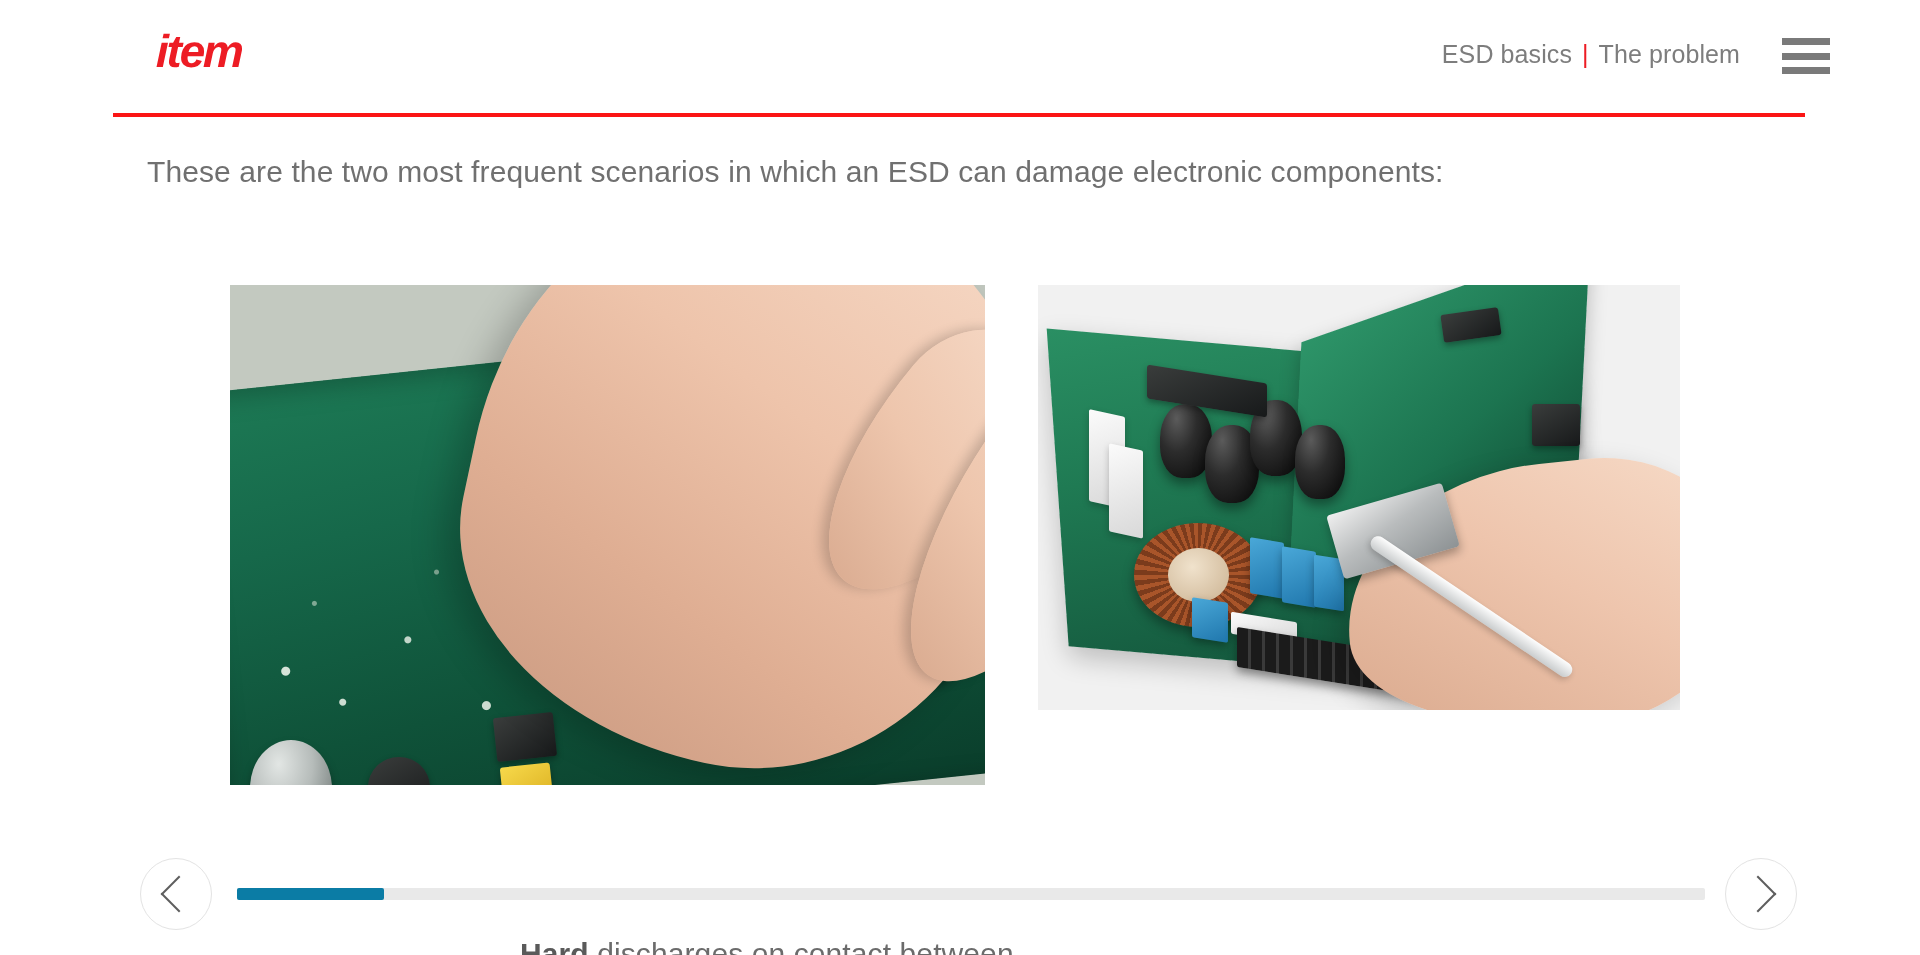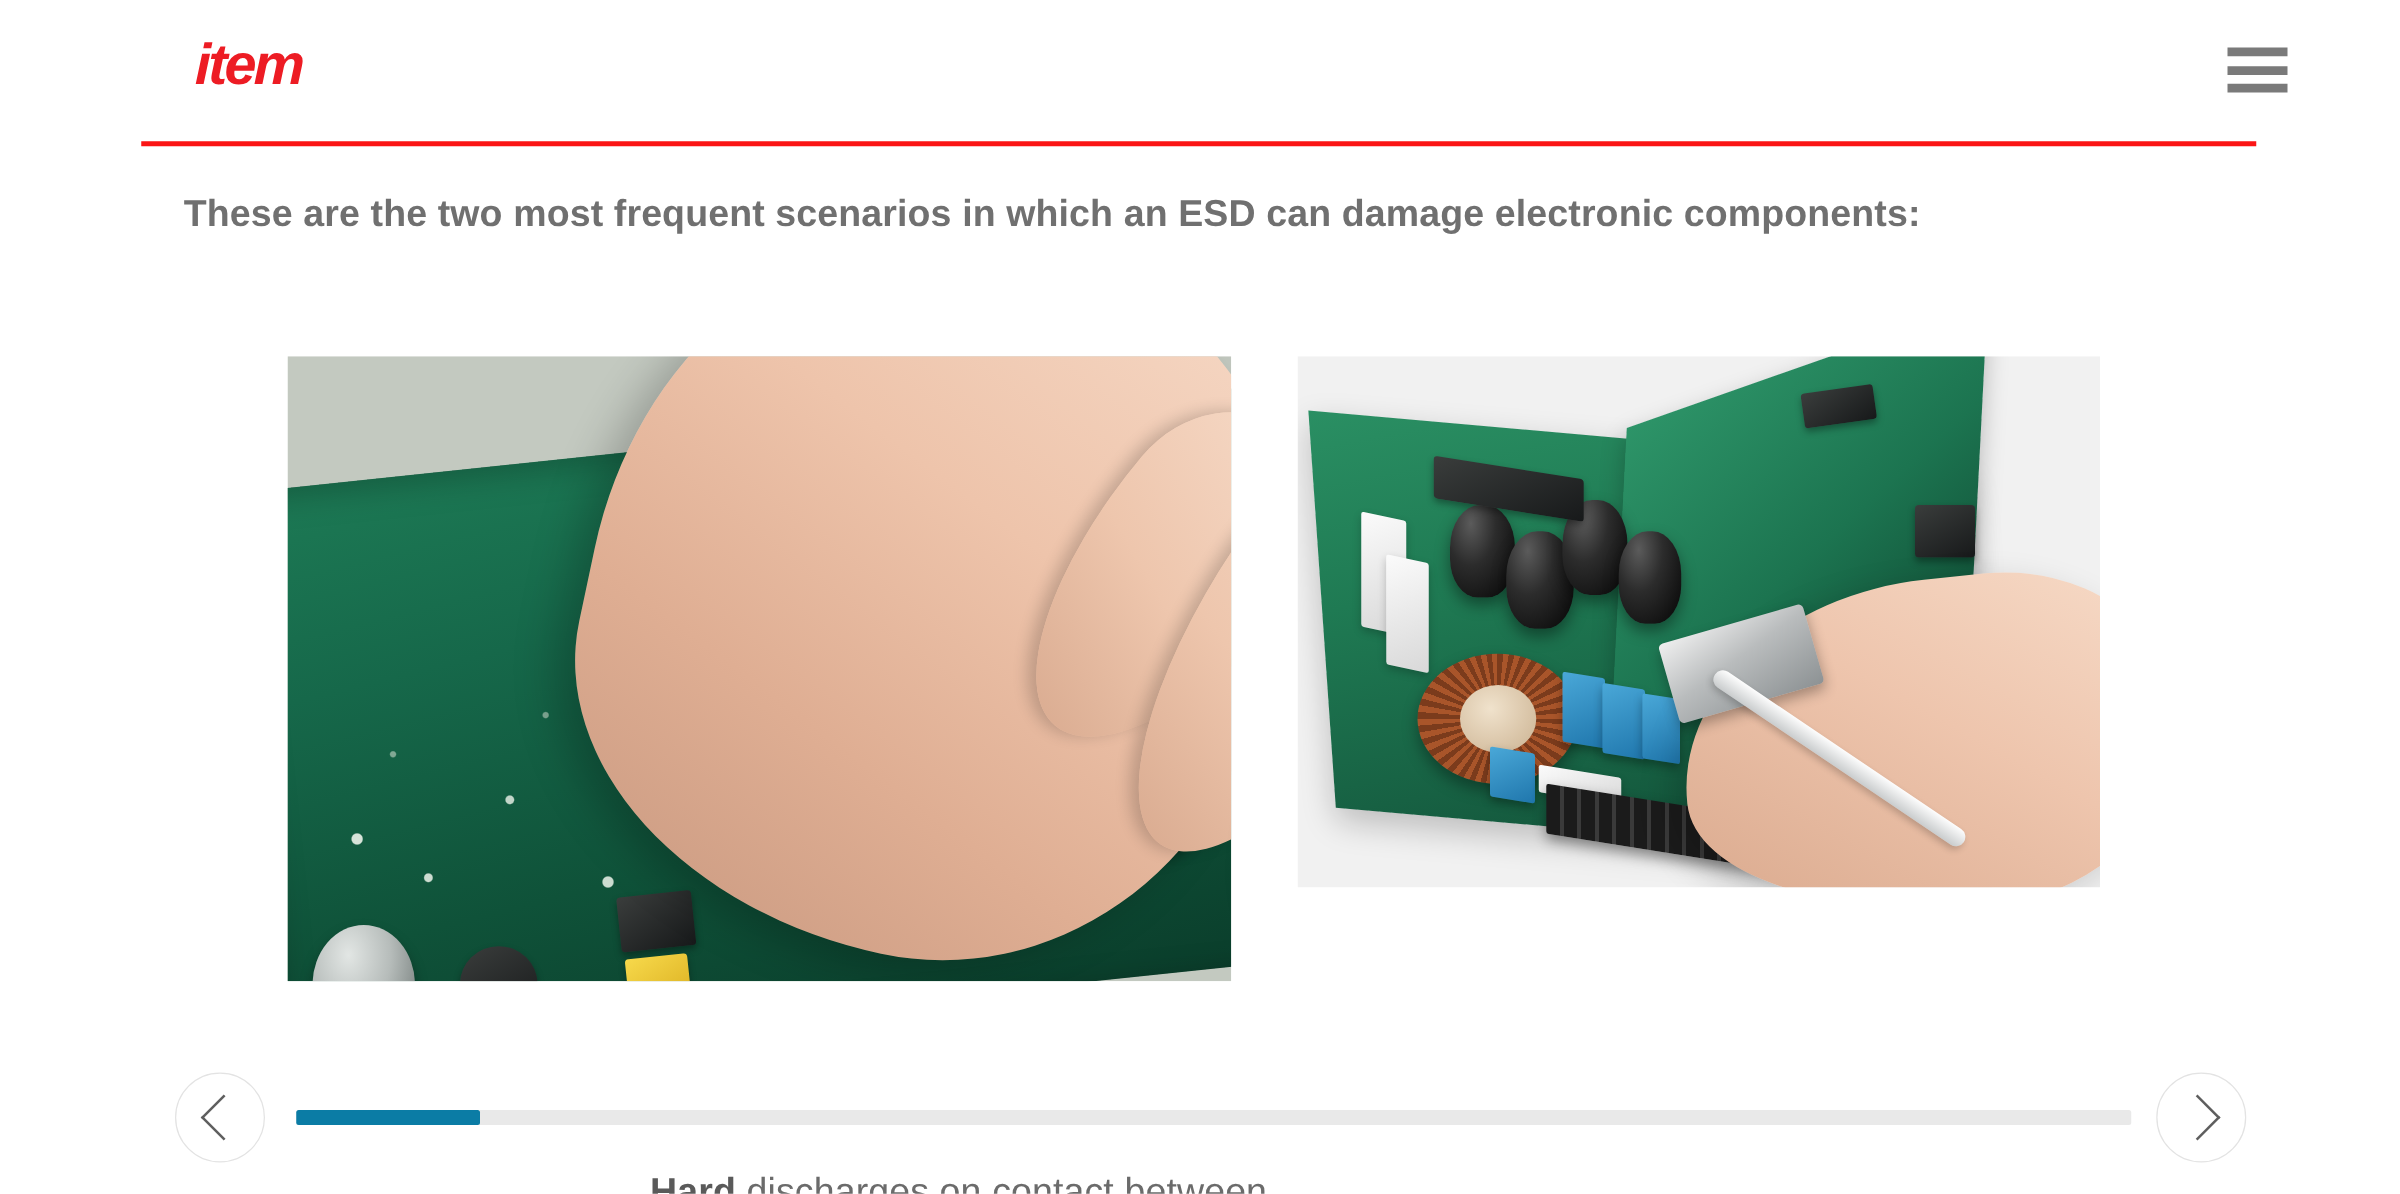--- a/index.html
+++ b/index.html
@@ -48,21 +48,21 @@
   }
   .burger span { display: block; width: 48px; height: 7px; background: #7a7a7a; }
   .header-rule {
     position: absolute; left: 113px; top: 113px; width: 1692px; height: 4px;
     background: #fb1515;
   }
 
   
   .intro {
     position: absolute; left: 147px; top: 155px;
-    font-size: 30px; color: #707070; font-weight: 700;
+    font-size: 30px; color: #707070; font-weight: 400;
     letter-spacing: 0.1px; white-space: nowrap;
   }
 
   
   .cards { position: absolute; left: 0; top: 0; width: 1920px; height: 805px; margin-left: 42px; }
 
   .card1 { position: absolute; left: 188px; top: 285px; width: 755px; height: 500px; }
   .card2 { position: absolute; left: 996px; top: 285px; width: 642px; height: 425px; }
 
   .photo { position: absolute; inset: 0; overflow: hidden; }
@@ -234,20 +234,25 @@
 </head>
 <body>
 
 <div class="page">
 
   <div class="header">
     <div class="logo">
       <span class="logo-item">item</span>
     </div>
 
+    <div class="nav">
+      <a class="nav-link" href="#">ESD basics</a>
+      <span class="nav-sep">|</span>
+      <a class="nav-link" href="#">The problem</a>
+    </div>
 
     <div class="burger">
       <span></span>
       <span></span>
       <span></span>
     </div>
 
     <div class="header-rule"></div>
   </div>
 

